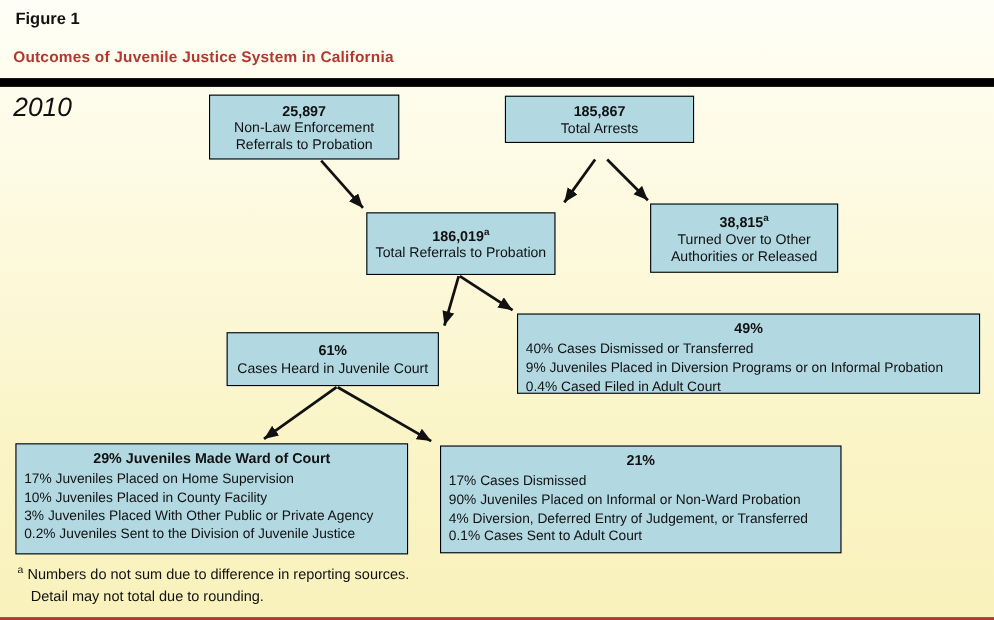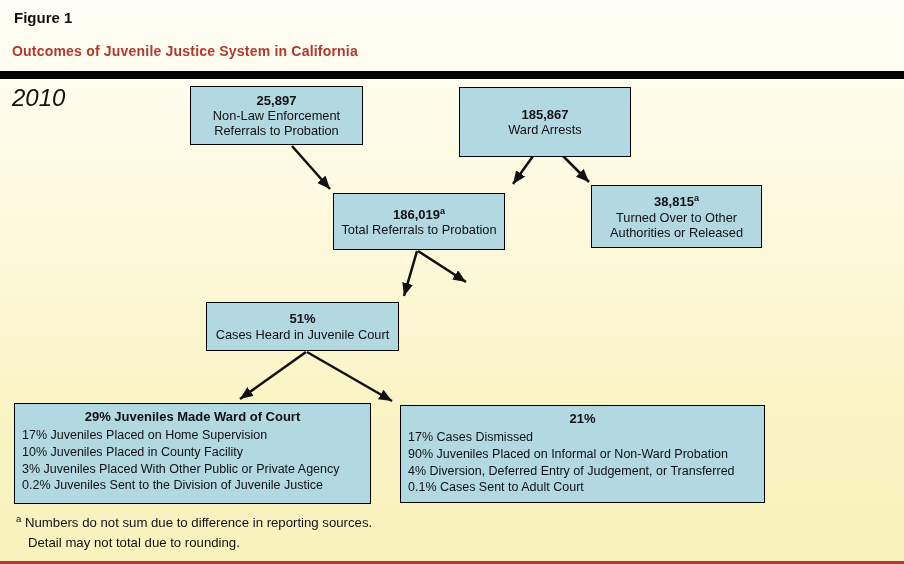--- a/index.html
+++ b/index.html
@@ -45,21 +45,21 @@
     justify-content: center; align-items: center;
     text-align: center; padding: 2px 2px;
   }
   .box-heading { font-weight: bold; font-size: 13px; }
   .box-heading sup { font-size: 9px; font-weight: bold; }
   .box.detail { padding-top: 5px; }
   .box.detail .box-heading { text-align: center; margin-bottom: 3px; }
   .box-details { text-align: left; padding: 0 7px; font-size: 12.5px; line-height: 1.33; }
 
   .b-nonlaw   { left: 190px; top: 86px;  width: 173px; height: 59px; }
-  .b-arrests  { left: 459px; top: 87px;  width: 172px; height: 70px; }
+  .b-arrests  { left: 459px; top: 87px;  width: 172px; height: 43px; }
   .b-referral { left: 333px; top: 193px; width: 172px; height: 57px; }
   .b-turned   { left: 591px; top: 185px; width: 171px; height: 63px; }
   .b-heard    { left: 206px; top: 302px; width: 193px; height: 49px; }
   .b-d49      { left: 470px; top: 285px; width: 421px; height: 73px; }
   .b-d29      { left: 14px;  top: 403px; width: 357px; height: 101px; }
   .b-d21      { left: 400px; top: 405px; width: 365px; height: 98px; }
 
   .footnote {
     position: absolute; left: 16px; top: 512px;
     font-size: 13.2px; color: #111; line-height: 1.5;
@@ -98,38 +98,46 @@
     </g>
   </svg>
 
   <div class="box simple b-nonlaw">
     <div class="box-heading">25,897</div>
     <div class="box-label">Non-Law Enforcement Referrals to Probation</div>
   </div>
 
   <div class="box simple b-arrests">
     <div class="box-heading">185,867</div>
-    <div class="box-label">Ward Arrests</div>
+    <div class="box-label">Total Arrests</div>
   </div>
 
   <div class="box simple b-referral">
     <div class="box-heading"><span>186,019</span><sup>a</sup></div>
     <div class="box-label">Total Referrals to Probation</div>
   </div>
 
   <div class="box simple b-turned">
     <div class="box-heading"><span>38,815</span><sup>a</sup></div>
     <div class="box-label">Turned Over to Other Authorities or Released</div>
   </div>
 
   <div class="box simple b-heard">
-    <div class="box-heading">51%</div>
+    <div class="box-heading">61%</div>
     <div class="box-label">Cases Heard in Juvenile Court</div>
   </div>
 
+  <div class="box detail b-d49">
+    <div class="box-heading">49%</div>
+    <div class="box-details">
+      <div>40% Cases Dismissed or Transferred</div>
+      <div>9% Juveniles Placed in Diversion Programs or on Informal Probation</div>
+      <div>0.4% Cased Filed in Adult Court</div>
+    </div>
+  </div>
 
   <div class="box detail b-d29">
     <div class="box-heading">29% Juveniles Made Ward of Court</div>
     <div class="box-details">
       <div>17% Juveniles Placed on Home Supervision</div>
       <div>10% Juveniles Placed in County Facility</div>
       <div>3% Juveniles Placed With Other Public or Private Agency</div>
       <div>0.2% Juveniles Sent to the Division of Juvenile Justice</div>
     </div>
   </div>

